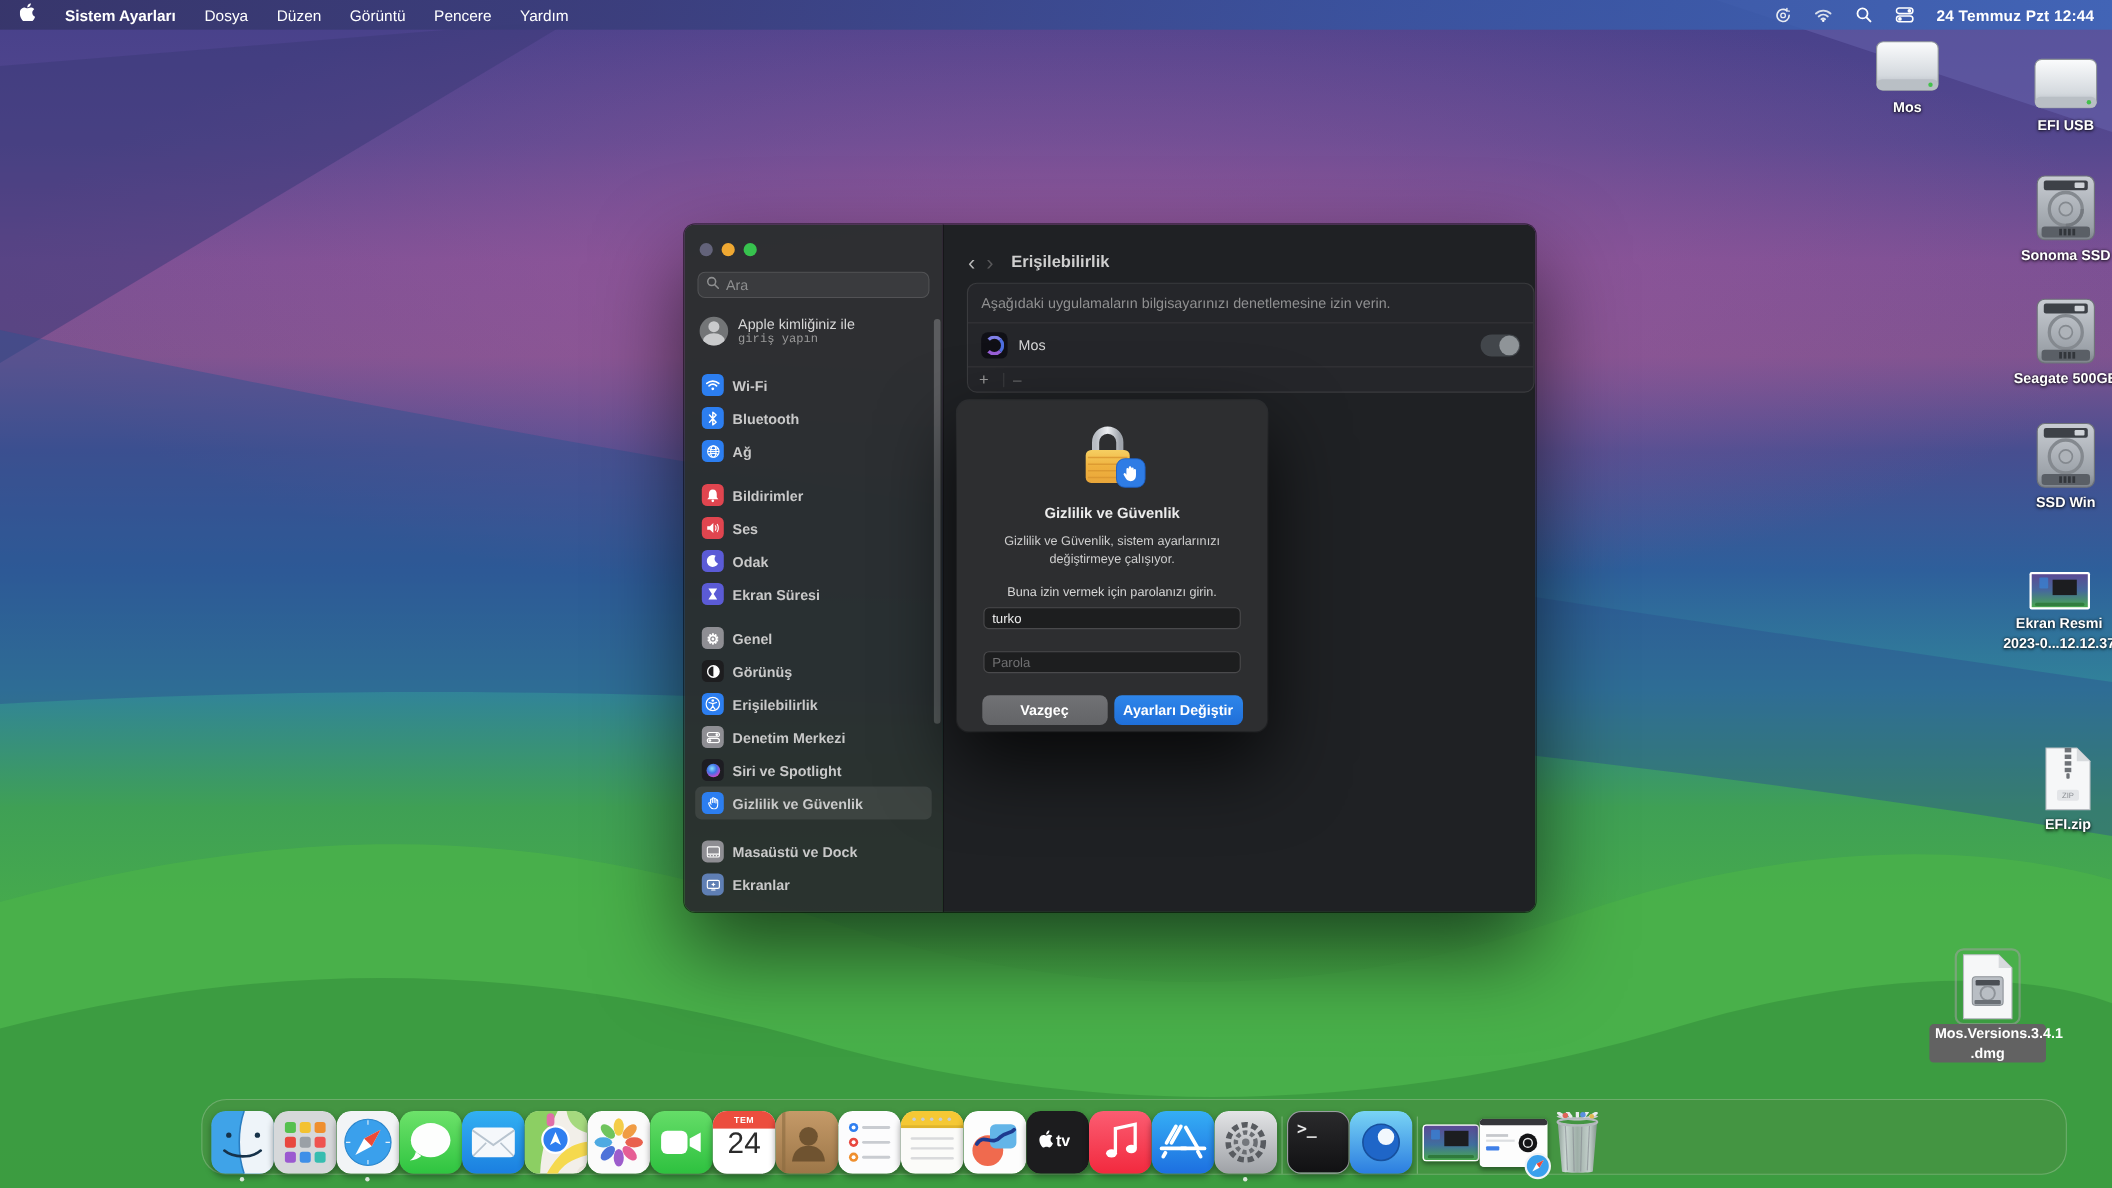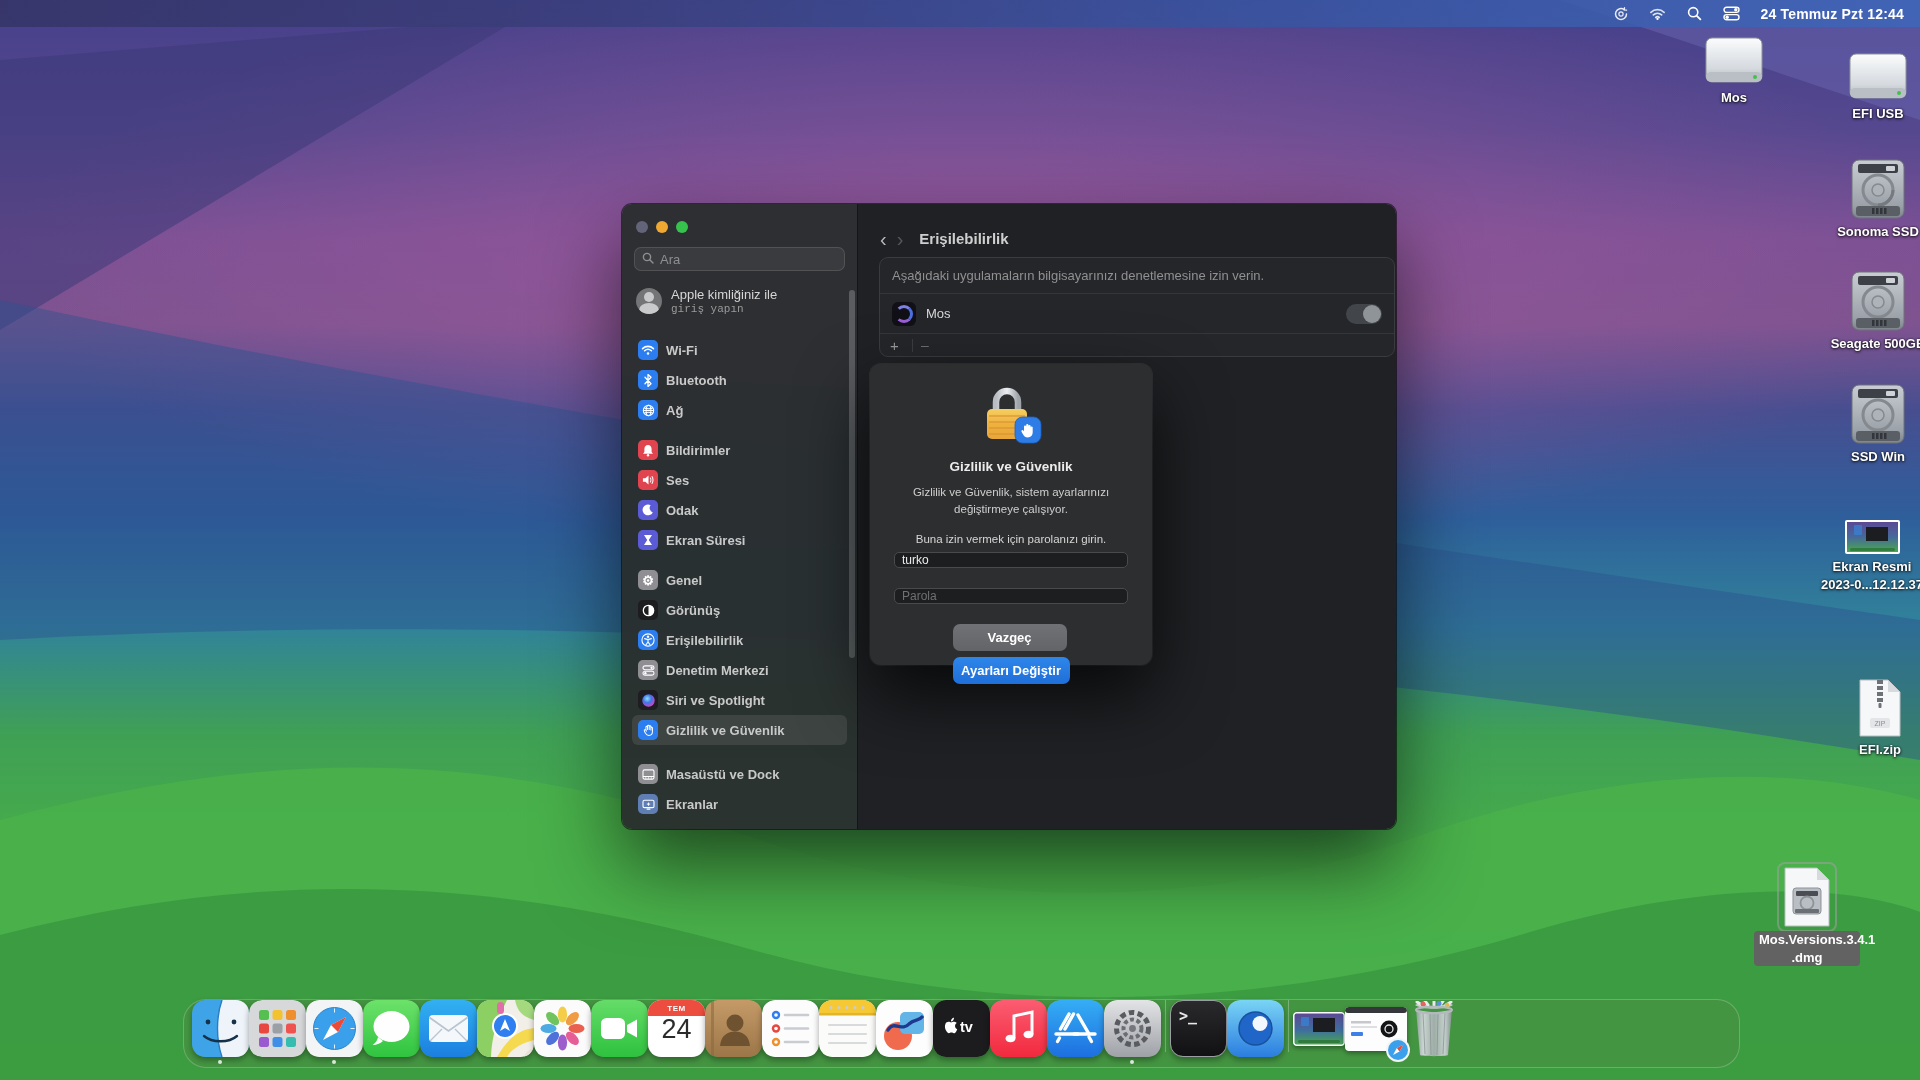--- a/index.html
+++ b/index.html
@@ -78,30 +78,30 @@
     background:#2d2e30; box-shadow:0 30px 70px rgba(0,0,0,.75), 0 0 0 1px rgba(255,255,255,.08);
     display:flex; flex-direction:column; align-items:center; }
   .dlock { margin-top:21px; position:relative; width:64px; height:60px; }
   .d-title { color:#ececec; font-weight:bold; font-size:13.5px; margin-top:14px; }
   .d-msg { color:#cfcfcf; font-size:11.5px; text-align:center; line-height:1.45; margin-top:10px; width:230px; }
   .d-inst { color:#d6d6d6; font-size:11.5px; margin-top:16px; }
   .d-field { width:234px; height:20px; margin-top:20px; background:#1d1e1f; border:1px solid #4a4a4c; border-radius:5px;
     color:#ececec; font-size:12px; padding:0 7px; outline:none; font-family:"Liberation Sans",sans-serif; }
   .d-field::placeholder { color:#707072; }
   .d-field.first { margin-top:7px; }
-  .d-buttons { display:flex; gap:6px; margin-top:20px;flex-direction:column; }
+  .d-buttons { display:flex; gap:6px; margin-top:20px; }
   .d-btn { width:114px; height:27px; border:none; border-radius:7px; font-size:13px; font-weight:bold;
     color:#fff; font-family:"Liberation Sans",sans-serif; }
   .d-btn.cancel { background:linear-gradient(#717275,#636467); }
   .d-btn.confirm { background:linear-gradient(#2e86ea,#1f6fd9); width:117px; }
 
   
-  .dock { position:absolute; left:183px; top:999px; width:1557px; height:69px; border-radius:23px;
+  .dock { position:absolute; left:183px; top:999px; width:1696px; height:69px; border-radius:23px;
     background:rgba(82,140,70,.42); border:1px solid rgba(255,255,255,.22);
-    display:flex; align-items:flex-start; padding:0 8px; }
+    display:flex; align-items:flex-end; padding:0 8px; }
   .dk { width:57px; height:57px; position:relative; display:flex; align-items:center; justify-content:center; }
   .dk .appsq { width:57px; height:57px; border-radius:13px; position:relative; overflow:hidden;
     box-shadow:0 3px 6px rgba(0,0,0,.35); display:flex; align-items:center; justify-content:center; }
   .dk .dot { position:absolute; bottom:-7px; left:26px; width:4px; height:4px; border-radius:50%; background:rgba(225,235,225,.95); }
   .dock-sep { width:1px; height:52px; background:rgba(255,255,255,.28); margin:0 4px; flex-shrink:0; }
   .mini-win { border-radius:4px; box-shadow:0 2px 5px rgba(0,0,0,.4); position:relative; }
 
   .cal-top { position:absolute; top:0; left:0; right:0; height:16px; background:#ec4d3e; color:#fff;
     font-size:8px; font-weight:bold; display:flex; align-items:center; justify-content:center; letter-spacing:.5px; }
   .cal-day { position:absolute; top:14px; left:0; right:0; text-align:center; font-size:27px; color:#2b2b2b; }
@@ -133,20 +133,33 @@
   <rect width="1920" height="1080" fill="url(#base)"></rect>
   <ellipse cx="980" cy="260" rx="980" ry="300" fill="url(#mag)"></ellipse>
   <path d="M0,60 L520,18 L0,330 Z" fill="#3c3a78" opacity=".55"></path>
   <path d="M1920,0 L1560,0 L1920,120 Z" fill="#6a66b0" opacity=".5"></path>
   <path d="M0,300 C420,390 880,470 1920,620 L1920,760 C1200,640 520,610 0,640 Z" fill="#2c5390" opacity=".45"></path>
   <path d="M0,820 C300,738 520,758 760,840 C1000,920 1240,902 1430,832 C1600,772 1780,760 1920,800 L1920,1080 L0,1080 Z" fill="#49b04a" opacity=".9"></path>
   <path d="M0,935 C280,862 520,882 760,952 C1030,1026 1300,1002 1530,932 C1700,882 1840,882 1920,912 L1920,1080 L0,1080 Z" fill="#3c9b40" opacity=".95"></path>
 </svg>
 
 <div class="menubar">
+  <div class="mb-left">
+    <span class="mb-apple">
+      <svg width="14" height="16" viewBox="0 0 14 17">
+          <path fill="#fff" d="M11.6 9c0-2.2 1.8-3.2 1.9-3.3-1-1.5-2.6-1.7-3.2-1.7-1.4-.1-2.7.8-3.4.8-.7 0-1.8-.8-2.9-.8C2.5 4 1.1 4.9.3 6.3c-1.6 2.8-.4 6.9 1.1 9.2.8 1.1 1.7 2.3 2.9 2.3 1.2 0 1.6-.7 3-.7s1.8.7 3 .7 2-1.1 2.8-2.2c.9-1.3 1.2-2.5 1.2-2.6-.1 0-2.7-1-2.7-4zM9.4 2.7c.6-.8 1-1.8.9-2.7-.9 0-2 .6-2.6 1.4-.6.7-1.1 1.8-.9 2.7 1 0 2-.6 2.6-1.4z"></path>
+        </svg>
+    </span>
+    <span class="mb-app">Sistem Ayarları</span>
+    <span class="mb-item">Dosya</span>
+    <span class="mb-item">Düzen</span>
+    <span class="mb-item">Görüntü</span>
+    <span class="mb-item">Pencere</span>
+    <span class="mb-item">Yardım</span>
+  </div>
   <div class="mb-right">
     <span class="mb-ico">
       <svg width="16" height="16" viewBox="0 0 16 16">
           <g fill="none" stroke="#e9ecf2" stroke-width="1.5" stroke-linecap="round">
             <path d="M13.5 8a5.5 5.5 0 1 1-2.2-4.4"></path>
             <path d="M11.5 1.6 11.3 3.9 13.6 4.1" stroke-width="1.3"></path>
             <circle cx="8" cy="8" r="2.1" stroke-width="1.2"></circle>
           </g>
         </svg>
     </span>

